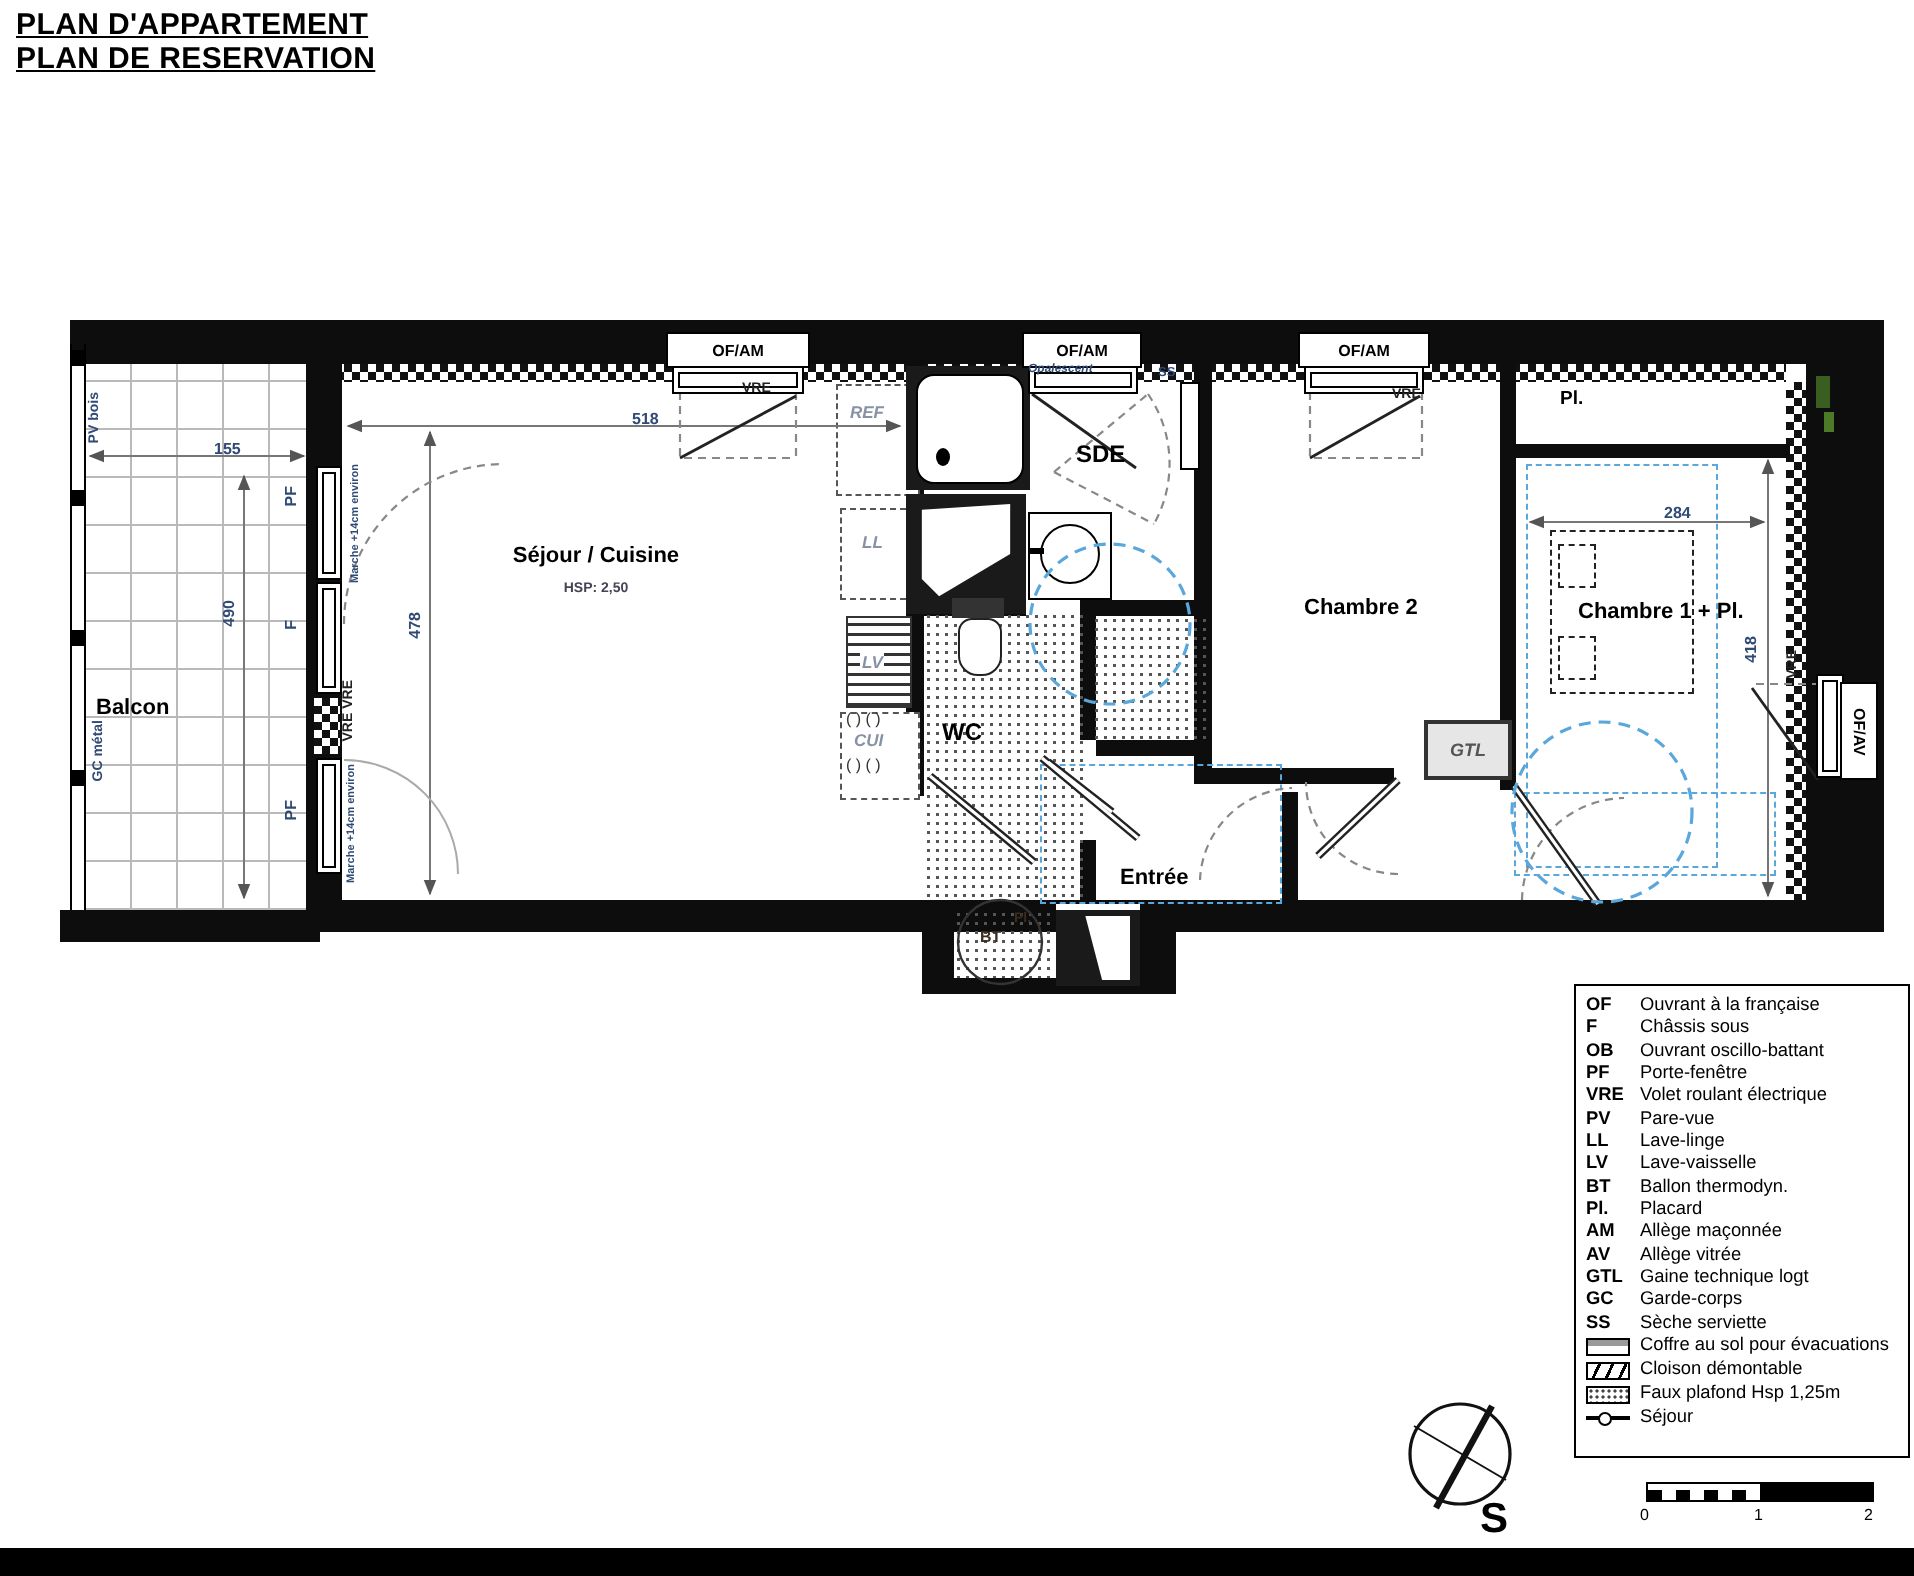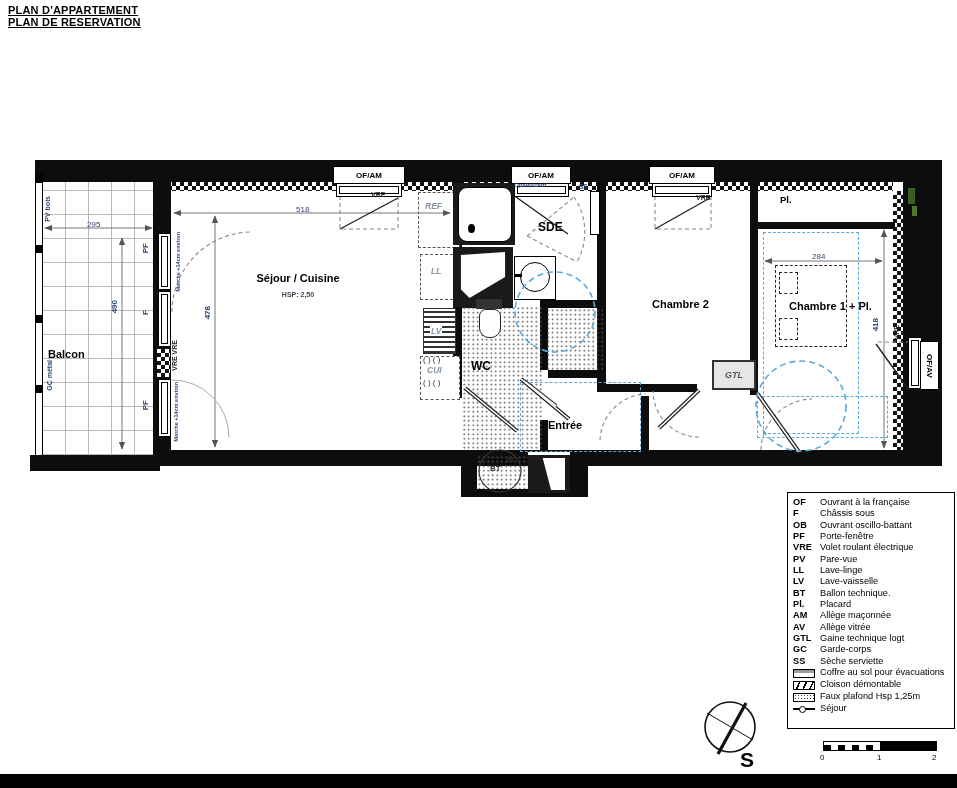--- a/index.html
+++ b/index.html
@@ -6,27 +6,27 @@
   .page{position:relative;width:957px;height:788px;background:#fff;overflow:hidden;
         font-family:"Liberation Sans",sans-serif;color:#000;}
   .abs{position:absolute;}
   .wall{position:absolute;background:#0d0d0d;}
   .checker{position:absolute;background:repeating-conic-gradient(#111 0% 25%,#fff 0% 50%);background-size:8px 8px;}
   .dots{position:absolute;background-image:radial-gradient(#555 0.8px,transparent 1px);background-size:4.5px 4.5px;}
   .bluedash{position:absolute;border:1.6px dashed #5aa7dc;}
   .dashbox{position:absolute;border:1.2px dashed #555;background:#fff;}
   .roomlab{position:absolute;font-weight:bold;font-size:11px;color:#000;white-space:nowrap;}
   .gray-it{position:absolute;font-style:italic;font-weight:bold;font-size:8.5px;color:#8793a5;white-space:nowrap;}
-  .dim{position:absolute;font-weight:normal;font-size:8px;color:#2f4a75;white-space:nowrap;}
+  .dim{position:absolute;font-weight:bold;font-size:8px;color:#2f4a75;white-space:nowrap;margin-left:20px;}
   .vlab{position:absolute;writing-mode:vertical-rl;transform:rotate(180deg);font-weight:bold;color:#2f4a75;white-space:nowrap;}
   .winbox{position:absolute;background:#fff;border:1.2px solid #000;display:flex;align-items:center;justify-content:center;
           font-weight:bold;font-size:8px;color:#000;}
   .winsym{position:absolute;background:#fff;border:1px solid #000;}
   .winsym>div{position:absolute;inset:2px;border:1px solid #000;}
-  .title{font-weight:bold;font-size:11px;text-decoration:underline;letter-spacing:.2px;}
+  .title{font-weight:bold;font-size:15px;text-decoration:underline;letter-spacing:.2px;}
   
   .legend{position:absolute;left:787px;top:492px;width:168px;height:237px;border:1.4px solid #000;background:#fff;
           padding:4px 4px 2px 5px;box-sizing:border-box;font-size:9.2px;line-height:11.35px;}
   .lg-row{display:flex;}
   .lg-abbr{width:27px;font-weight:bold;flex:none;}
   .lg-desc{flex:1;}
   .lg-sym{display:flex;align-items:center;height:12px;}
   .lg-ic{width:22px;height:9px;flex:none;margin-right:5px;border:1px solid #000;box-sizing:border-box;}
   .ic-coffre{background:linear-gradient(to bottom,#9a9a9a 0 45%,#fff 45%);}
   .ic-cloison{background:repeating-linear-gradient(115deg,#fff 0 4.5px,#000 4.5px 6px);}
@@ -210,21 +210,21 @@
   <div class="winsym" style="left:908px;top:337px;width:12px;height:50px;">
       <div></div>
     </div>
   <div class="winbox" style="left:920px;top:341px;width:17px;height:47px;writing-mode:vertical-rl;">OF/AV</div>
 
   <div class="roomlab" style="left:48px;top:348px;width:60px;">Balcon</div>
   <div class="roomlab" style="left:248px;top:272px;width:100px;text-align:center;">Séjour / Cuisine</div>
   <div class="abs" style="left:248px;top:291px;width:100px;text-align:center;font-size:7px;font-weight:bold;color:#445;">HSP: 2,50</div>
   <div class="roomlab" style="left:538px;top:220px;font-size:12px;">SDE</div>
   <div class="roomlab" style="left:471px;top:359px;font-size:12px;">WC</div>
-  <div class="roomlab" style="left:548px;top:419px;">Entrée</div>
+  <div class="roomlab" style="left:548px;top:433px;padding-left:12px;">Entrée</div>
   <div class="roomlab" style="left:652px;top:298px;">Chambre 2</div>
   <div class="roomlab" style="left:789px;top:300px;">Chambre 1 + Pl.</div>
   <div class="roomlab" style="left:780px;top:194px;font-size:9.5px;">Pl.</div>
   <div class="abs" style="left:490px;top:464px;font-weight:bold;font-size:8px;color:#3a2d20;">BT</div>
   <div class="abs" style="left:507px;top:456px;font-weight:bold;font-size:7px;color:#3a2d20;">Pl.</div>
 
   <div class="gray-it" style="left:425px;top:201px;">REF</div>
   <div class="gray-it" style="left:431px;top:266px;">LL</div>
   <div class="gray-it" style="left:430px;top:326px;background:#fff;padding:0 1px;">LV</div>
   <div class="abs" style="left:423px;top:355px;font-size:8px;color:#333;">( ) ( )</div>
@@ -241,21 +241,21 @@
   <div class="vlab" style="left:46px;top:360px;font-size:7px;">GC métal</div>
   <div class="vlab" style="left:141px;top:243px;font-size:8px;">PF</div>
   <div class="vlab" style="left:141px;top:310px;font-size:8px;">F</div>
   <div class="vlab" style="left:141px;top:400px;font-size:8px;">PF</div>
   <div class="vlab" style="left:171px;top:340px;font-size:7px;color:#222;">VRE VRE</div>
   <div class="vlab" style="left:175px;top:232px;font-size:5.5px;">Marche +14cm environ</div>
   <div class="vlab" style="left:173px;top:382px;font-size:5.5px;">Marche +14cm environ</div>
 
   <div class="dim" style="left:296px;top:205px;">518</div>
   <div class="vlab" style="left:203px;top:306px;font-size:8px;">478</div>
-  <div class="dim" style="left:87px;top:220px;">295</div>
+  <div class="dim" style="left:87px;top:220px;">155</div>
   <div class="vlab" style="left:110px;top:300px;font-size:8px;">490</div>
   <div class="dim" style="left:812px;top:252px;">284</div>
   <div class="vlab" style="left:871px;top:318px;font-size:8px;">418</div>
 
   <div class="legend">
     <div class="lg-row">
         <span class="lg-abbr">OF</span>
         <span class="lg-desc">Ouvrant à la française</span>
       </div>
     <div class="lg-row">
@@ -281,21 +281,21 @@
     <div class="lg-row">
         <span class="lg-abbr">LL</span>
         <span class="lg-desc">Lave-linge</span>
       </div>
     <div class="lg-row">
         <span class="lg-abbr">LV</span>
         <span class="lg-desc">Lave-vaisselle</span>
       </div>
     <div class="lg-row">
         <span class="lg-abbr">BT</span>
-        <span class="lg-desc">Ballon technique.</span>
+        <span class="lg-desc">Ballon thermodyn.</span>
       </div>
     <div class="lg-row">
         <span class="lg-abbr">Pl.</span>
         <span class="lg-desc">Placard</span>
       </div>
     <div class="lg-row">
         <span class="lg-abbr">AM</span>
         <span class="lg-desc">Allège maçonnée</span>
       </div>
     <div class="lg-row">

